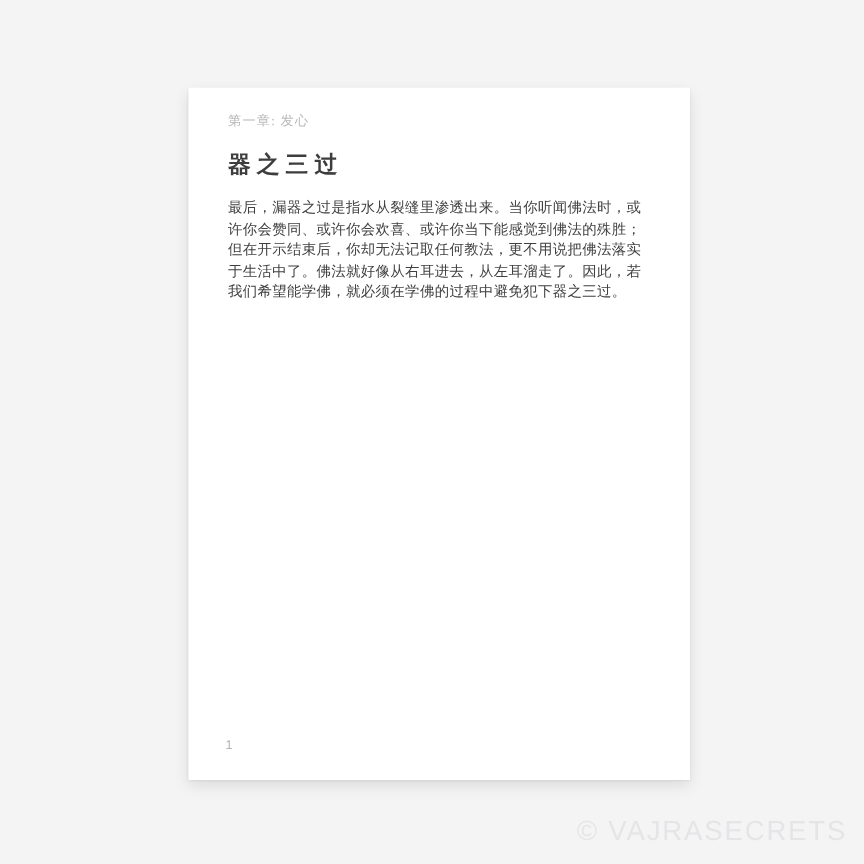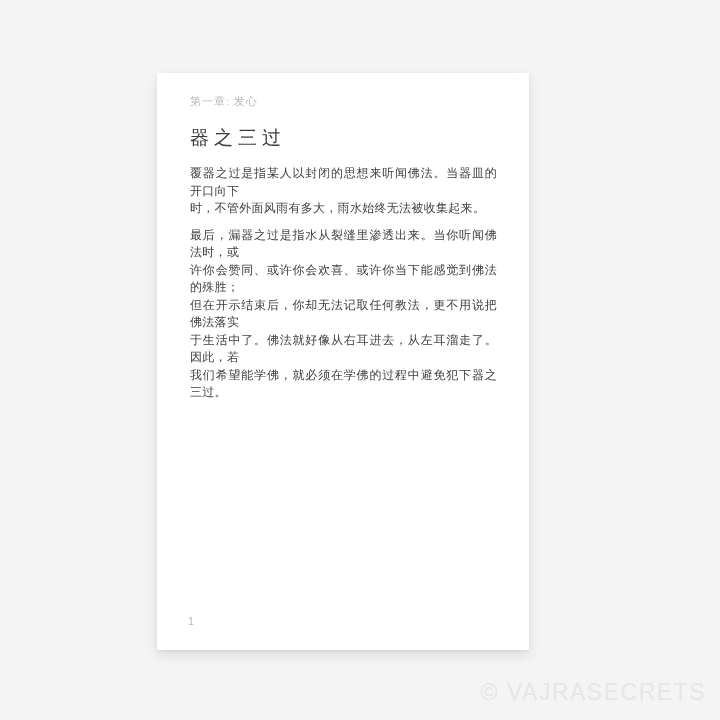--- a/index.html
+++ b/index.html
@@ -13,38 +13,38 @@
     position: relative;
     width: 720px;
     height: 720px;
     background: #f4f4f5;
     font-family: "Liberation Serif", "DejaVu Serif", serif;
   }
   .book-page {
     position: absolute;
     left: 157px;
     top: 73px;
-    width: 372px;
+    width: 418px;
     height: 577px;
     background: #ffffff;
     box-shadow: 0 1px 2px rgba(0,0,0,0.07), 0 5px 12px rgba(0,0,0,0.10);
     box-sizing: border-box;
     padding: 22px 32px 3px 33px;
   }
   .running-header {
     font-size: 11px;
     line-height: 13px;
     color: #b8b8b8;
     letter-spacing: 1px;
   }
   .chapter-title {
     margin: 17px 0 14px 0;
     font-size: 19px;
     line-height: 26px;
-    font-weight: 400;
+    font-weight: 700;
     letter-spacing: 5px;
     color: #3d3d3d;
   }
   .para {
     margin: 0 0 9px 0;
     font-size: 12px;
     line-height: 17.5px;
     color: #404040;
     letter-spacing: 0.3px;
     white-space: pre-line;
@@ -76,22 +76,20 @@
 
 <div class="canvas">
 
   <div class="book-page">
 
     <div class="running-header">第一章: 发心</div>
 
     <h1 class="chapter-title">器之三过</h1>
 
 
-    <p class="para">覆器之过是指某人以封闭的思想来听闻佛法。当器皿的开口向下
-时，不管外面风雨有多大，雨水始终无法被收集起来。</p>
 
 
     <p class="para">最后，漏器之过是指水从裂缝里渗透出来。当你听闻佛法时，或
 许你会赞同、或许你会欢喜、或许你当下能感觉到佛法的殊胜；
 但在开示结束后，你却无法记取任何教法，更不用说把佛法落实
 于生活中了。佛法就好像从右耳进去，从左耳溜走了。因此，若
 我们希望能学佛，就必须在学佛的过程中避免犯下器之三过。</p>
 
     <div class="page-number">1</div>
 

